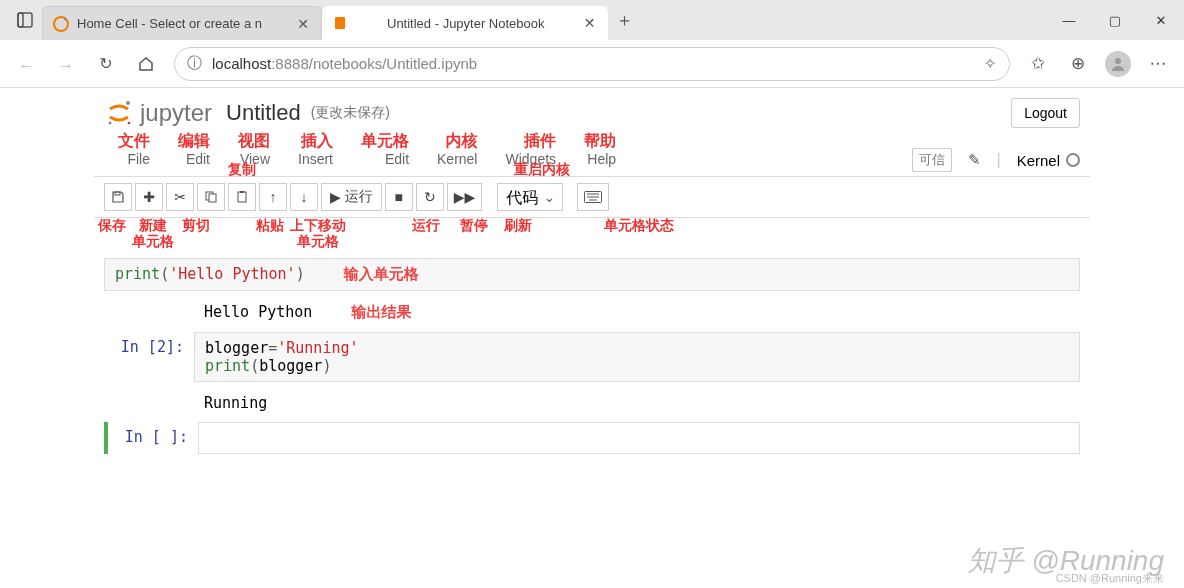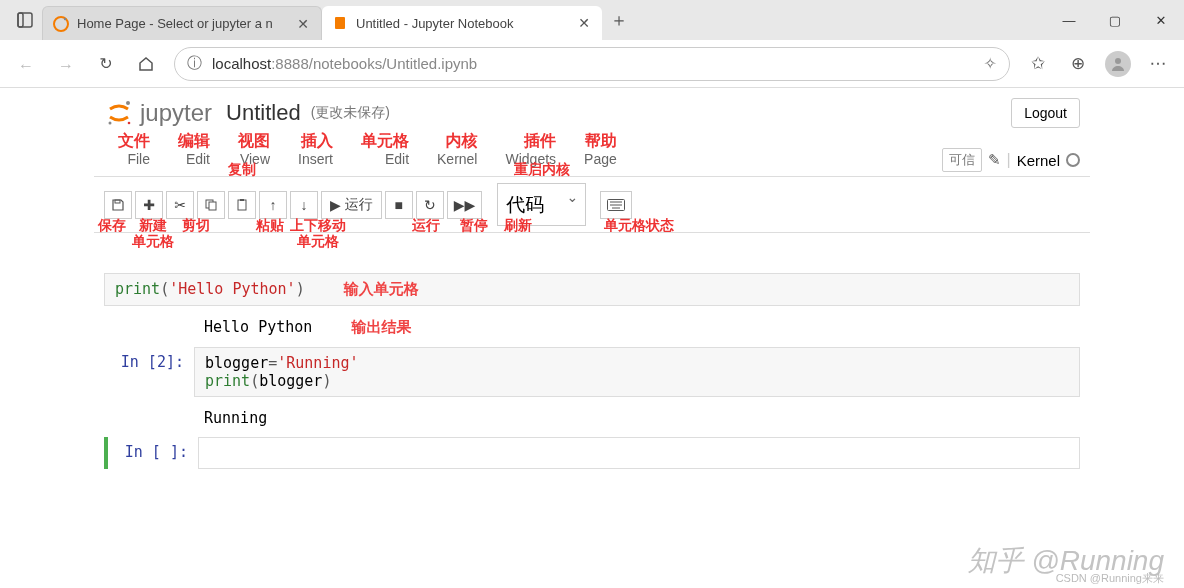--- a/index.html
+++ b/index.html
@@ -15,21 +15,21 @@
     .tab-bar { display: flex; align-items: center; height: 40px; padding-left: 8px; }
     .tab-icon-btn { width: 34px; height: 34px; display: flex; align-items: center; justify-content: center; border: 1px solid transparent; }
     .tab {
       height: 34px; min-width: 280px; max-width: 300px;
       display: flex; align-items: center; padding: 0 10px;
       border-radius: 6px 6px 0 0;
       font-size: 13px; color: #444;
       margin-top: 6px;
     }
     .tab.inactive { background: #dcdcdc; border: 1px solid #ccc; border-bottom: none; }
-    .tab.active { background: #fff; }
+    .tab.active { background: #fff; gap: 31px; }
     .tab-favicon { width: 16px; height: 16px; margin-right: 8px; display: flex; align-items: center; justify-content: center; }
     .tab-title { flex: 1; overflow: hidden; text-overflow: ellipsis; white-space: nowrap; }
     .tab-close { width: 16px; height: 16px; margin-left: 6px; font-size: 14px; color: #555; display:flex;align-items:center;justify-content:center; }
     .new-tab-btn { width: 34px; height: 40px; display:flex;align-items:center;justify-content:center; font-size:18px; color:#555; }
     .win-controls { margin-left: auto; display: flex; }
     .win-btn { width: 46px; height: 40px; display:flex;align-items:center;justify-content:center; font-size:13px; color:#333; }
     .addr-row { display: flex; align-items: center; height: 48px; background: #fff; border-bottom: 1px solid #ddd; padding: 0 6px; }
     .nav-btn { width: 40px; height: 40px; display:flex;align-items:center;justify-content:center; color:#555; font-size:16px; }
     .nav-btn.disabled { color: #bbb; }
     .addr-box { flex: 1; height: 34px; border: 1px solid #ccc; border-radius: 20px; background:#fff; margin: 0 8px; display:flex; align-items:center; padding: 0 12px; font-size:15px; color:#888; }
@@ -44,29 +44,29 @@
     .jp-header { display:flex; align-items:center; padding: 10px 10px 4px 10px; }
     .jp-logo { display:flex; align-items:center; font-size: 24px; font-weight: 400; color:#757575; font-family: Helvetica, Arial, sans-serif; }
     .jp-logo-icon { width:30px; height:30px; margin-right:6px; position:relative; }
     .jp-title { font-size:22px; margin-left:14px; color:#333; font-weight:400; }
     .jp-status { font-size:14px; color:#777; margin-left:10px; }
     .jp-logout { margin-left:auto; border:1px solid #ccc; background:#fff; padding:6px 12px; font-size:14px; border-radius:3px; }
     .jp-menubar { display:flex; align-items:flex-end; padding: 0 10px 4px 10px; border-bottom:1px solid #ddd; }
     .menu-item { padding: 0 14px 4px 14px; text-align:right; }
     .menu-cn { color:#e33; font-size:16px; font-weight:bold; line-height:18px; }
     .menu-en { color:#666; font-size:14px; line-height:18px; }
-    .menubar-right { margin-left:auto; display:flex; align-items:center; gap:6px; }
+    .menubar-right { margin-left:auto; display:flex; align-items:center; gap:16px; }
     .trusted { border:1px solid #ccc; padding:2px 6px; font-size:13px; color:#777; border-radius:2px; }
     .kernel-ind { display:flex; align-items:center; gap:6px; font-size:15px; }
     .kernel-circle { width:14px; height:14px; border:2px solid #888; border-radius:50%; }
     .edit-icon { font-size:15px; color:#555; }
     .jp-toolbar { display:flex; align-items:center; padding: 6px 10px; border-bottom:1px solid #ddd; position:relative; flex-wrap: nowrap; }
     .tb-btn { border:1px solid #ccc; background:#fff; height:28px; min-width:28px; padding:0 6px; display:flex;align-items:center;justify-content:center; font-size:14px; color:#444; margin-right:3px; }
     .tb-btn.run { padding: 0 8px; gap:4px; }
-    .tb-sel { border:1px solid #ccc; height:43px; padding:0 41px 0 8px; font-size:19px; background:#fff; appearance:none; margin-left:6px; position:relative; }
+    .tb-sel { border:1px solid #ccc; height:28px; padding:0 24px 0 8px; font-size:16px; background:#fff; appearance:none; margin-left:6px; position:relative; }
     .sel-wrap { position:relative; margin-left:6px; }
     .sel-wrap:after { content:'⌄'; position:absolute; right:8px; top:6px; font-size:14px; color:#666; pointer-events:none; }
     .tb-kb { border:1px solid #ccc; height:28px; width:32px; display:flex;align-items:center;justify-content:center; margin-left:14px; }
     .annot { color:#e33; font-size:14px; font-weight:bold; position:absolute; text-align:center; line-height:16px; }
     
     .notebook { padding: 40px 10px 10px 10px; }
     .cell { display:flex; margin-bottom: 6px; }
     .cell-prompt { width:90px; text-align:right; font-family: monospace; font-size:15px; color:#303F9F; padding-right:10px; padding-top:6px; }
     .cell-input { flex:1; border:1px solid #ddd; background:#f7f7f7; padding:6px 10px; font-family: monospace; font-size:15px; }
     .cell-output-text { padding-left:100px; font-family: monospace; font-size:15px; padding-top:6px; padding-bottom:10px; }
@@ -90,21 +90,21 @@
           <rect x="1" y="1" width="5" height="14" rx="2" fill="none" stroke="#555" stroke-width="1.5"></rect>
         </svg>
     </div>
     <div class="tab inactive">
       <div class="tab-favicon">
           <svg width="16" height="16" viewBox="0 0 16 16">
             <circle cx="8" cy="8" r="7" fill="none" stroke="#f57c00" stroke-width="2"></circle>
             <circle cx="12" cy="3" r="1.2" fill="#888"></circle>
           </svg>
         </div>
-      <span class="tab-title">Home Page - Select or jupyter a n</span>
+      <span class="tab-title">Home Cell - Select or create a n</span>
       <span class="tab-close">✕</span>
     </div>
     <div class="tab active">
       <div class="tab-favicon">
           <svg width="16" height="16" viewBox="0 0 16 16">
             <rect x="3" y="2" width="10" height="12" rx="1" fill="#f57c00"></rect>
           </svg>
         </div>
       <span class="tab-title">Untitled - Jupyter Notebook</span>
       <span class="tab-close">✕</span>
@@ -191,21 +191,21 @@
       <div class="menu-item">
           <div class="menu-cn">内核</div>
           <div class="menu-en">Kernel</div>
         </div>
       <div class="menu-item">
           <div class="menu-cn">插件</div>
           <div class="menu-en">Widgets</div>
         </div>
       <div class="menu-item">
           <div class="menu-cn">帮助</div>
-          <div class="menu-en">Page</div>
+          <div class="menu-en">Help</div>
         </div>
       <div class="menubar-right">
         <span class="trusted">可信</span>
         <span class="edit-icon">✎</span>
         <span style="color:#ccc;">|</span>
         <div class="kernel-ind">
           <span>Kernel</span>
           <span class="kernel-circle"></span>
         </div>
       </div>

